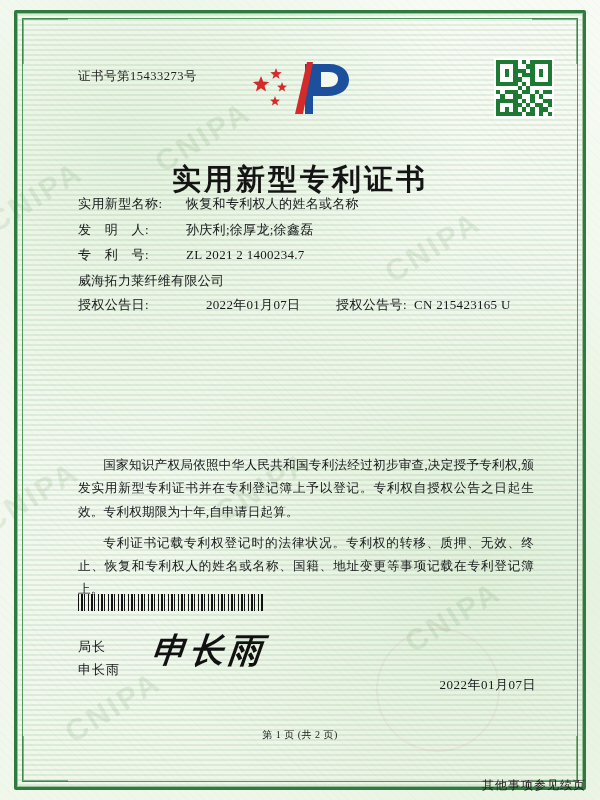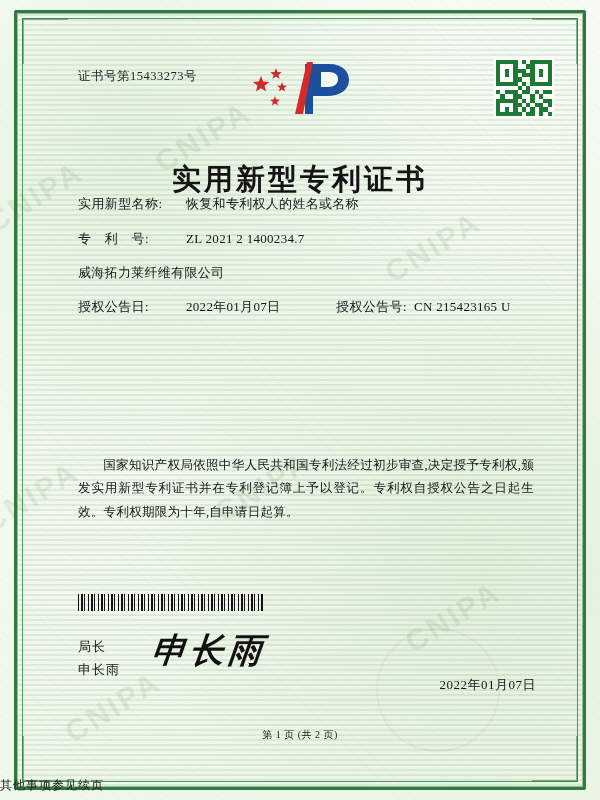--- a/index.html
+++ b/index.html
@@ -150,21 +150,21 @@
     position: absolute;
     left: 38px;
     right: 24px;
     top: 166px;
     font-size: 13px;
     color: #16181a;
   }
   .field-row {
     display: flex;
     align-items: baseline;
-    margin-bottom: 15px;
+    margin-bottom: 6px;
     line-height: 1.5;
   }
   .field-label {
     flex: 0 0 auto;
     white-space: nowrap;
     letter-spacing: 0.4px;
   }
   .field-label.w1 { width: 108px; }
   .field-label.w2 { width: 78px; }
   .field-value {
@@ -176,21 +176,21 @@
   }
   .row-split {
     display: flex;
     align-items: baseline;
     margin-bottom: 15px;
   }
   .row-split .half {
     display: flex;
     align-items: baseline;
   }
-  .row-split .half.left { width: 258px; }
+  .row-split .half.left { width: 258px; gap: 20px; }
 
   .body-text {
     position: absolute;
     left: 38px;
     right: 26px;
     top: 418px;
     font-size: 12.6px;
     line-height: 1.85;
     color: #16181a;
     text-align: justify;
@@ -247,21 +247,21 @@
     text-align: center;
     font-size: 10px;
     color: #1b1b1b;
     letter-spacing: 0.5px;
   }
 
   .footer-note {
     position: absolute;
     left: 0; right: 14px;
     bottom: 6px;
-    text-align: left;
+    text-align: right;
     font-size: 12px;
     color: #1b1b1b;
     letter-spacing: 1px;
   }
 
   .seal-ghost {
     position: absolute;
     right: 60px;
     top: 600px;
     width: 120px;
@@ -491,20 +491,24 @@
 
     <div class="cert-title">实用新型专利证书</div>
 
     <div class="fields">
 
       <div class="field-row">
         <span class="field-label w1">实用新型名称:</span>
         <span class="field-value">恢复和专利权人的姓名或名称</span>
       </div>
 
+      <div class="field-row">
+        <span class="field-label w1">发　明　人:</span>
+        <span class="field-value">孙庆利;徐厚龙;徐鑫磊</span>
+      </div>
 
       <div class="field-row">
         <span class="field-label w1">专　利　号:</span>
         <span class="field-value">ZL 2021 2 1400234.7</span>
       </div>
 
 
       <div class="field-row">
         <span class="field-value">威海拓力莱纤维有限公司</span>
       </div>
@@ -518,20 +522,21 @@
         <span class="half">
           <span class="field-label w2">授权公告号:</span>
           <span class="field-value">CN 215423165 U</span>
         </span>
       </div>
 
     </div>
 
     <div class="body-text">
       <p>国家知识产权局依照中华人民共和国专利法经过初步审查,决定授予专利权,颁发实用新型专利证书并在专利登记簿上予以登记。专利权自授权公告之日起生效。专利权期限为十年,自申请日起算。</p>
+      <p>专利证书记载专利权登记时的法律状况。专利权的转移、质押、无效、终止、恢复和专利权人的姓名或名称、国籍、地址变更等事项记载在专利登记簿上。</p>
     </div>
 
     <div class="barcode"></div>
 
     <div class="signature-block">
       <div>局长</div>
       <div>申长雨</div>
     </div>
 
     <div class="sig-script">申长雨</div>

